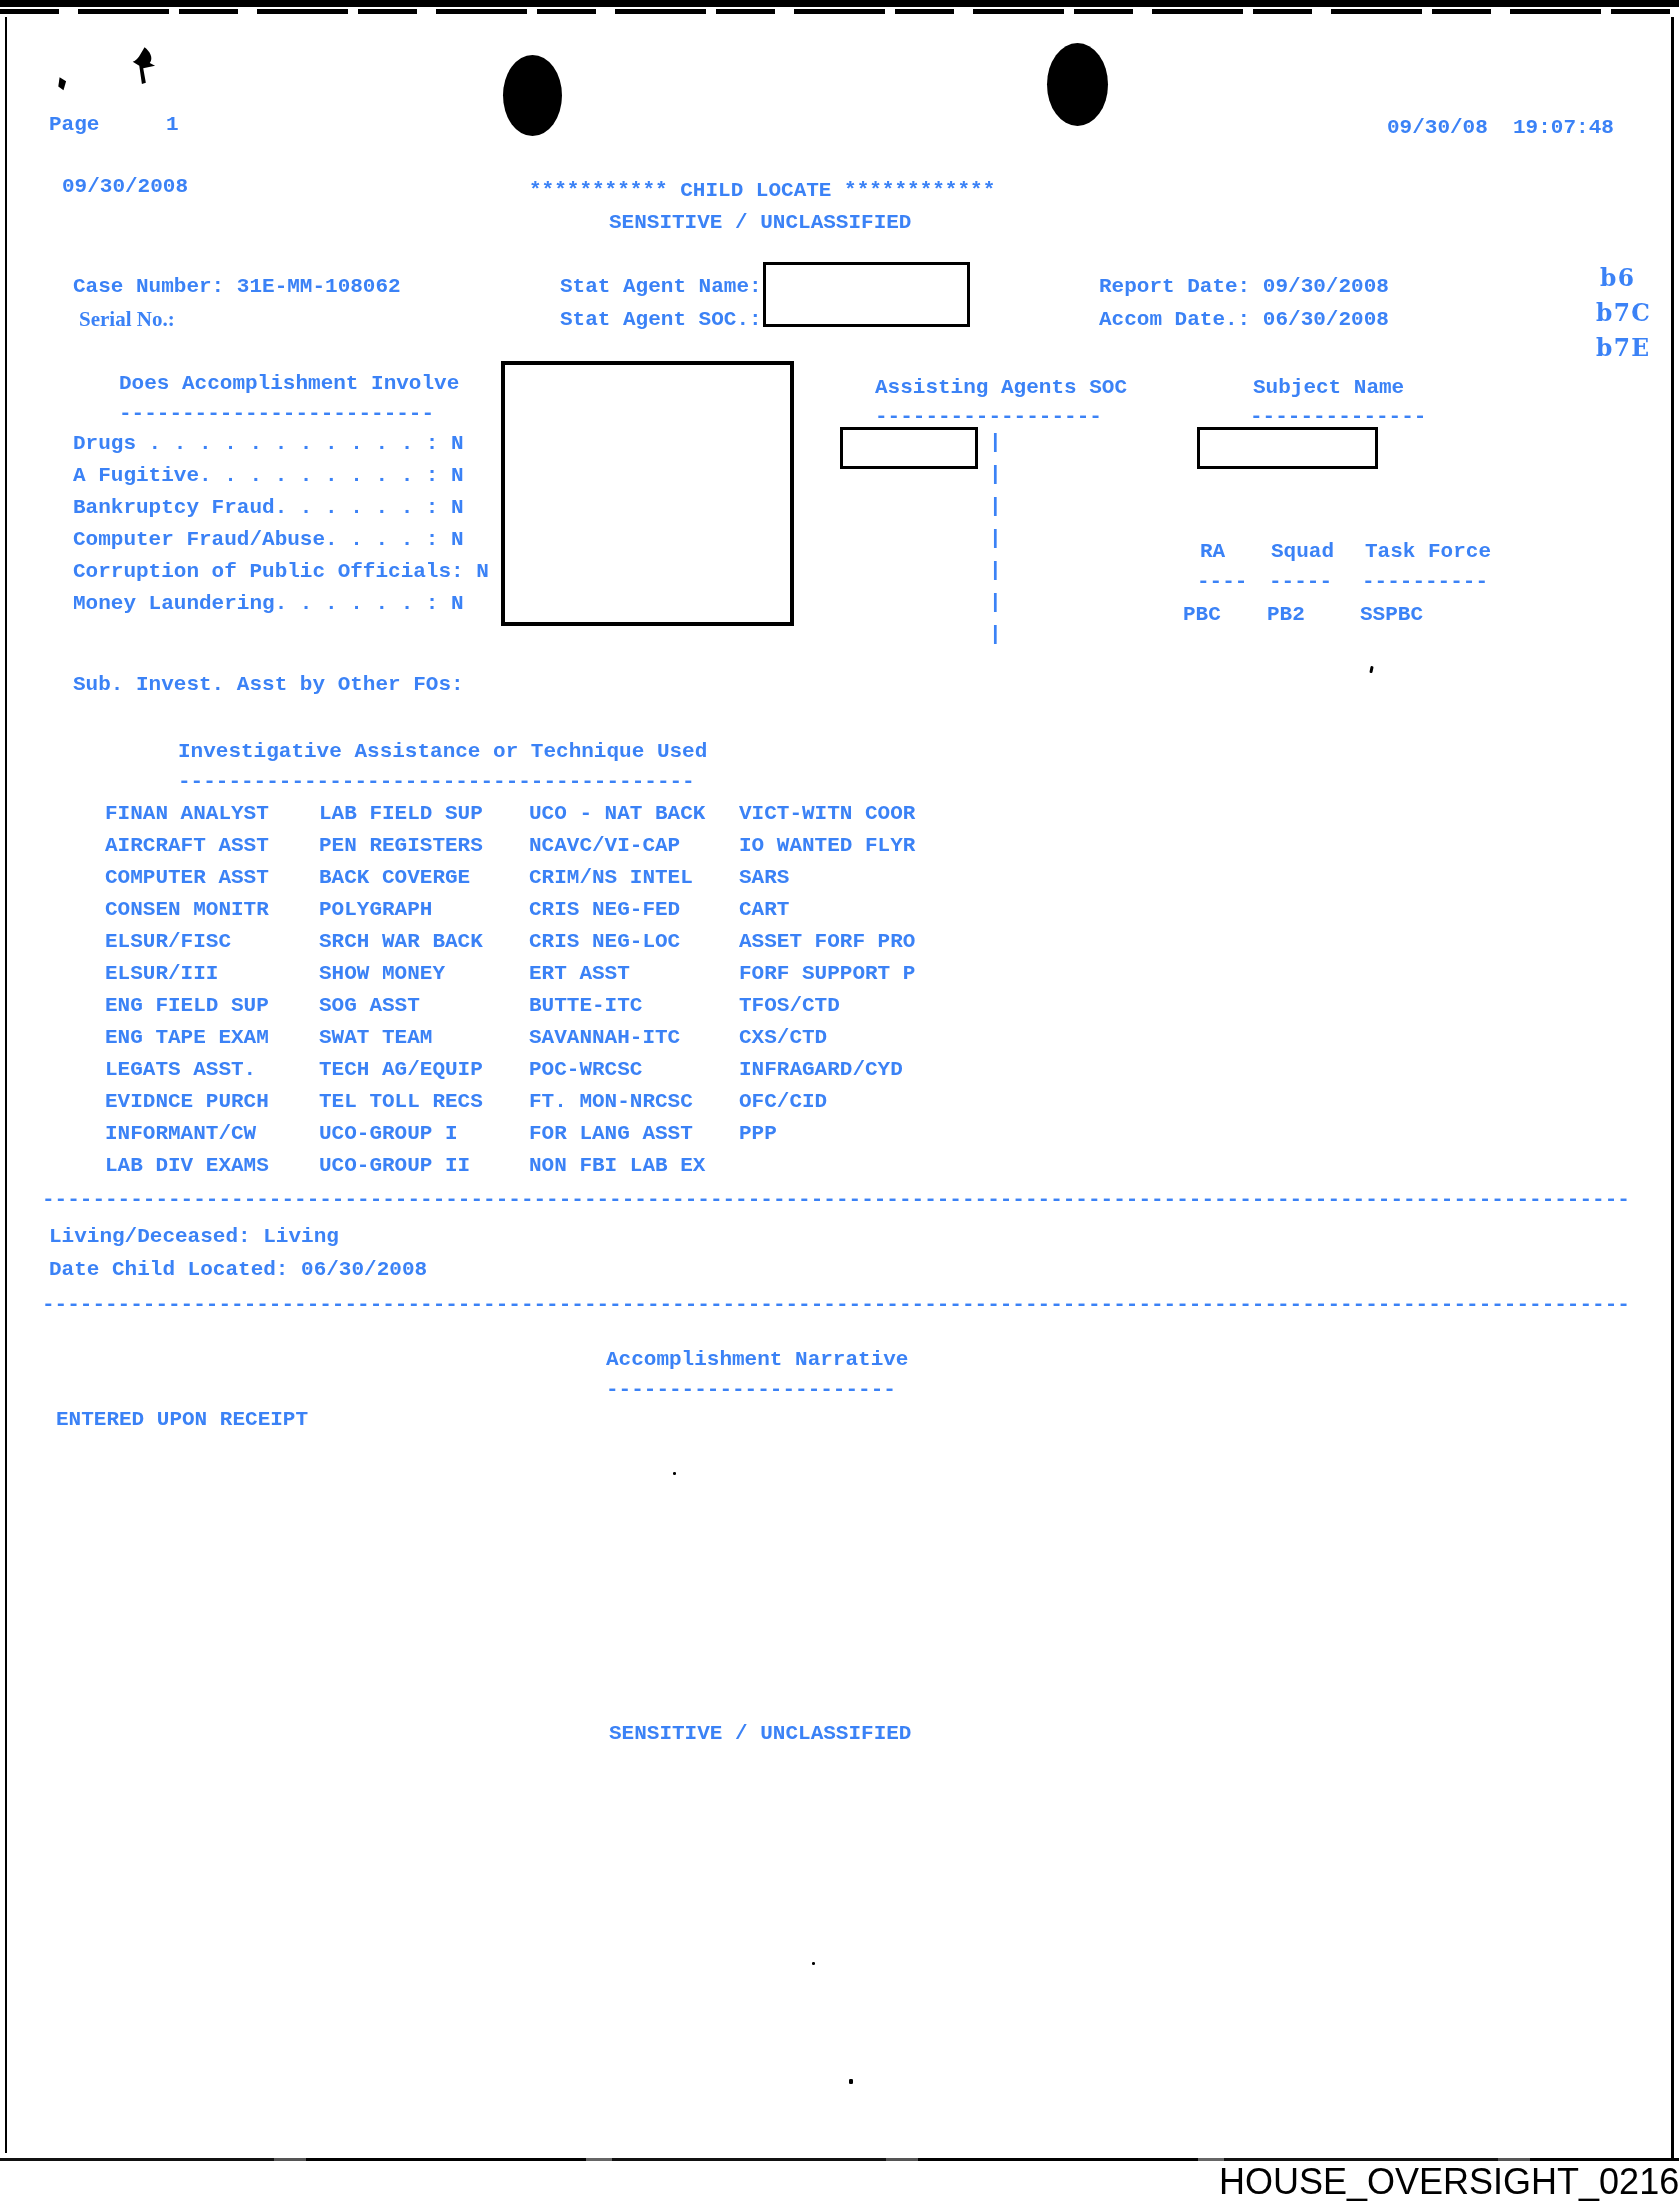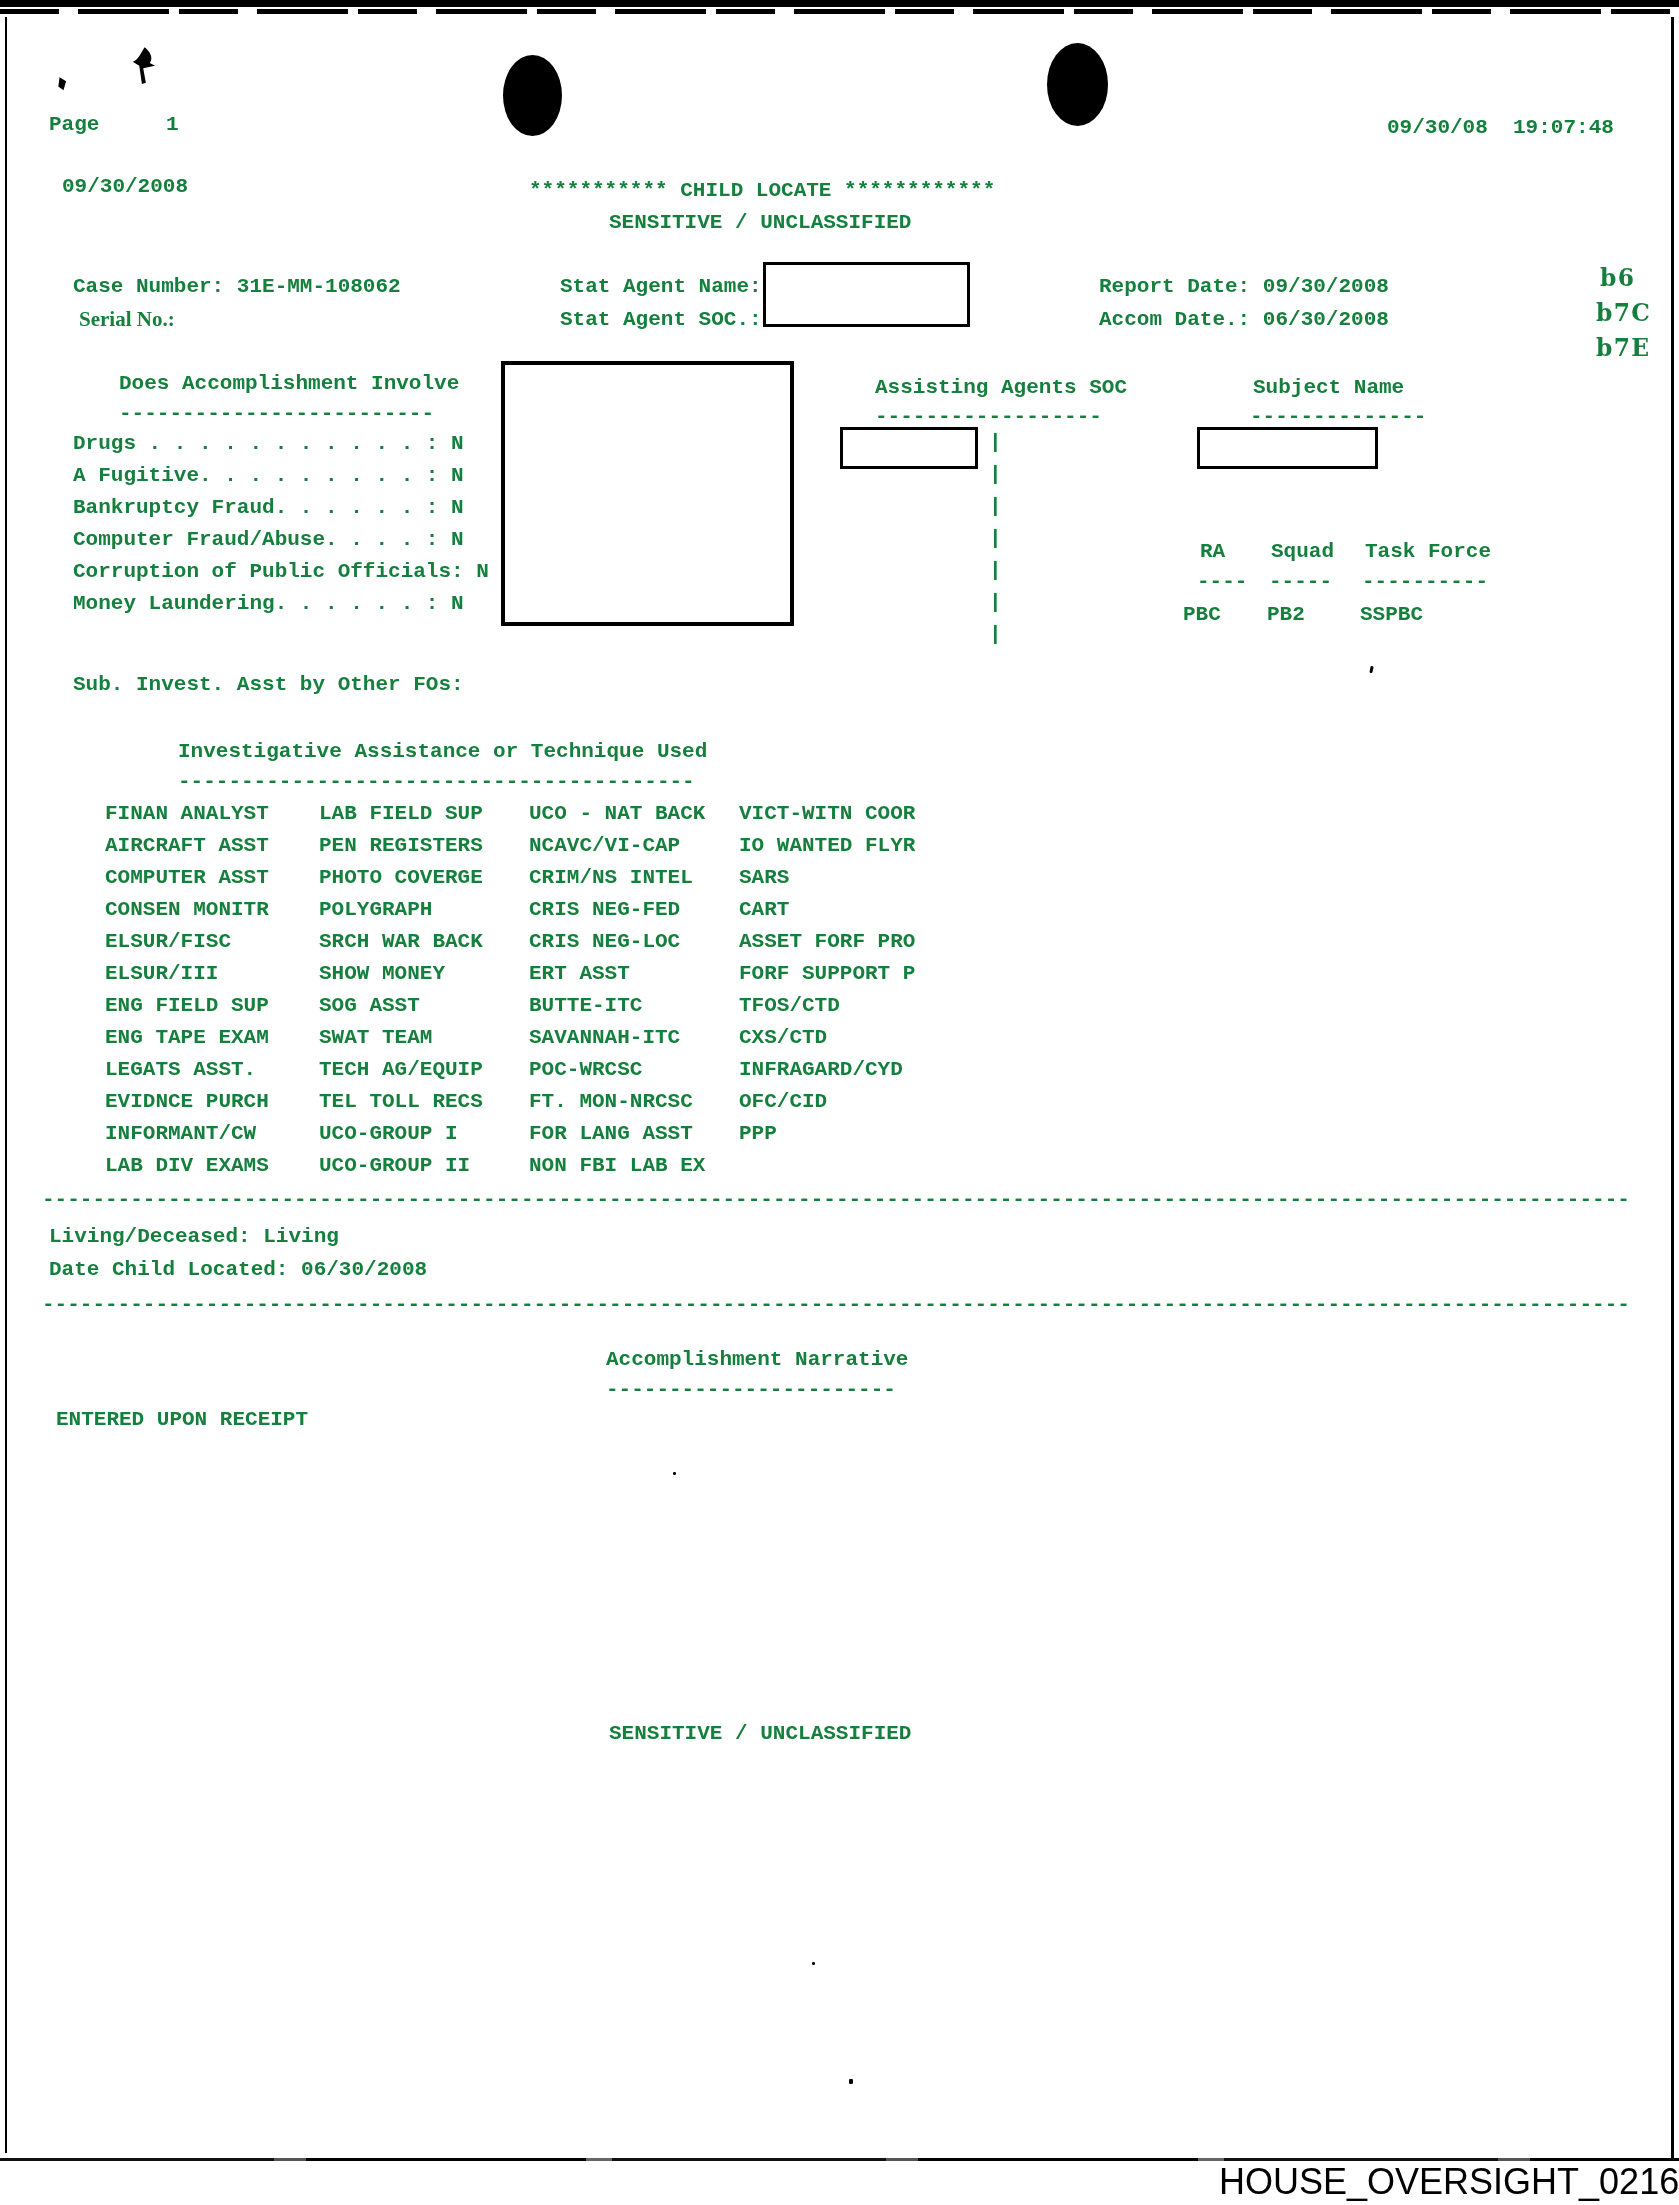--- a/index.html
+++ b/index.html
@@ -2,21 +2,21 @@
 <html style="font-size:10.4px"><head>
 <meta charset="utf-8">
 <style>
   html,body{margin:0;padding:0;background:#e8e8e8;}
   .page{
     position:relative;width:1680px;height:2205px;background:#ffffff;
     overflow:hidden;font-family:"Liberation Mono", monospace;color:#0b0b0b;
   }
   .t{
     position:absolute;white-space:pre;
-    font:700 21px/1.2 "Liberation Mono", monospace;color:#15803d;
+    font:700 21px/1.2 "Liberation Mono", monospace;color:#3b82f6;
   }
   .serif{font:700 23.4px/1.1 "DejaVu Serif", serif;letter-spacing:1.3px;}
   .bates{font:400 36px/1.1 "Liberation Sans", sans-serif;letter-spacing:0px;color:#000;}
   .stack div{height:32px;white-space:pre;}
   .box{position:absolute;background:#fff;border:3.9px solid #000;}
   .bigbox{border-width:4.6px;}
   .hole{position:absolute;background:#000;border-radius:50%;}
   .scanline{position:absolute;background:#000;}
   .speck{position:absolute;background:#000;border-radius:1.3px;}
 </style>
@@ -89,21 +89,21 @@
   <div class="t" style="left:1362px;top:569px;">----------</div>
   <div class="t" style="left:1183px;top:602px;">PBC</div>
   <div class="t" style="left:1267px;top:602px;">PB2</div>
   <div class="t" style="left:1360px;top:602px;">SSPBC</div>
 
   <div class="t" style="left:73px;top:672px;">Sub. Invest. Asst by Other FOs:</div>
 
   <div class="t" style="left:178px;top:739px;">Investigative Assistance or Technique Used</div>
   <div class="t" style="left:178px;top:769px;">-----------------------------------------</div>
   <div class="t stack" style="left:105px;top:801px;"><div>FINAN ANALYST</div><div>AIRCRAFT ASST</div><div>COMPUTER ASST</div><div>CONSEN MONITR</div><div>ELSUR/FISC</div><div>ELSUR/III</div><div>ENG FIELD SUP</div><div>ENG TAPE EXAM</div><div>LEGATS ASST.</div><div>EVIDNCE PURCH</div><div>INFORMANT/CW</div><div>LAB DIV EXAMS</div></div>
-  <div class="t stack" style="left:319px;top:801px;"><div>LAB FIELD SUP</div><div>PEN REGISTERS</div><div>PHOTO COVERGE</div><div>POLYGRAPH</div><div>SRCH WAR BACK</div><div>SHOW MONEY</div><div>SOG ASST</div><div>SWAT TEAM</div><div>TECH AG/EQUIP</div><div>TEL TOLL RECS</div><div>UCO-GROUP I</div><div>UCO-GROUP II</div></div>
+  <div class="t stack" style="left:319px;top:801px;"><div>LAB FIELD SUP</div><div>PEN REGISTERS</div><div>BACK COVERGE</div><div>POLYGRAPH</div><div>SRCH WAR BACK</div><div>SHOW MONEY</div><div>SOG ASST</div><div>SWAT TEAM</div><div>TECH AG/EQUIP</div><div>TEL TOLL RECS</div><div>UCO-GROUP I</div><div>UCO-GROUP II</div></div>
   <div class="t stack" style="left:529px;top:801px;"><div>UCO - NAT BACK</div><div>NCAVC/VI-CAP</div><div>CRIM/NS INTEL</div><div>CRIS NEG-FED</div><div>CRIS NEG-LOC</div><div>ERT ASST</div><div>BUTTE-ITC</div><div>SAVANNAH-ITC</div><div>POC-WRCSC</div><div>FT. MON-NRCSC</div><div>FOR LANG ASST</div><div>NON FBI LAB EX</div></div>
   <div class="t stack" style="left:739px;top:801px;"><div>VICT-WITN COOR</div><div>IO WANTED FLYR</div><div>SARS</div><div>CART</div><div>ASSET FORF PRO</div><div>FORF SUPPORT P</div><div>TFOS/CTD</div><div>CXS/CTD</div><div>INFRAGARD/CYD</div><div>OFC/CID</div><div>PPP</div><div></div></div>
 
   <div class="t" style="left:42px;top:1187px;">------------------------------------------------------------------------------------------------------------------------------</div>
 
   <div class="t" style="left:49px;top:1224px;"><span>Living/Deceased:</span><span> </span><span>Living</span></div>
   <div class="t" style="left:49px;top:1257px;"><span>Date Child Located:</span><span> </span><span>06/30/2008</span></div>
 
   <div class="t" style="left:42px;top:1292px;">------------------------------------------------------------------------------------------------------------------------------</div>
 

